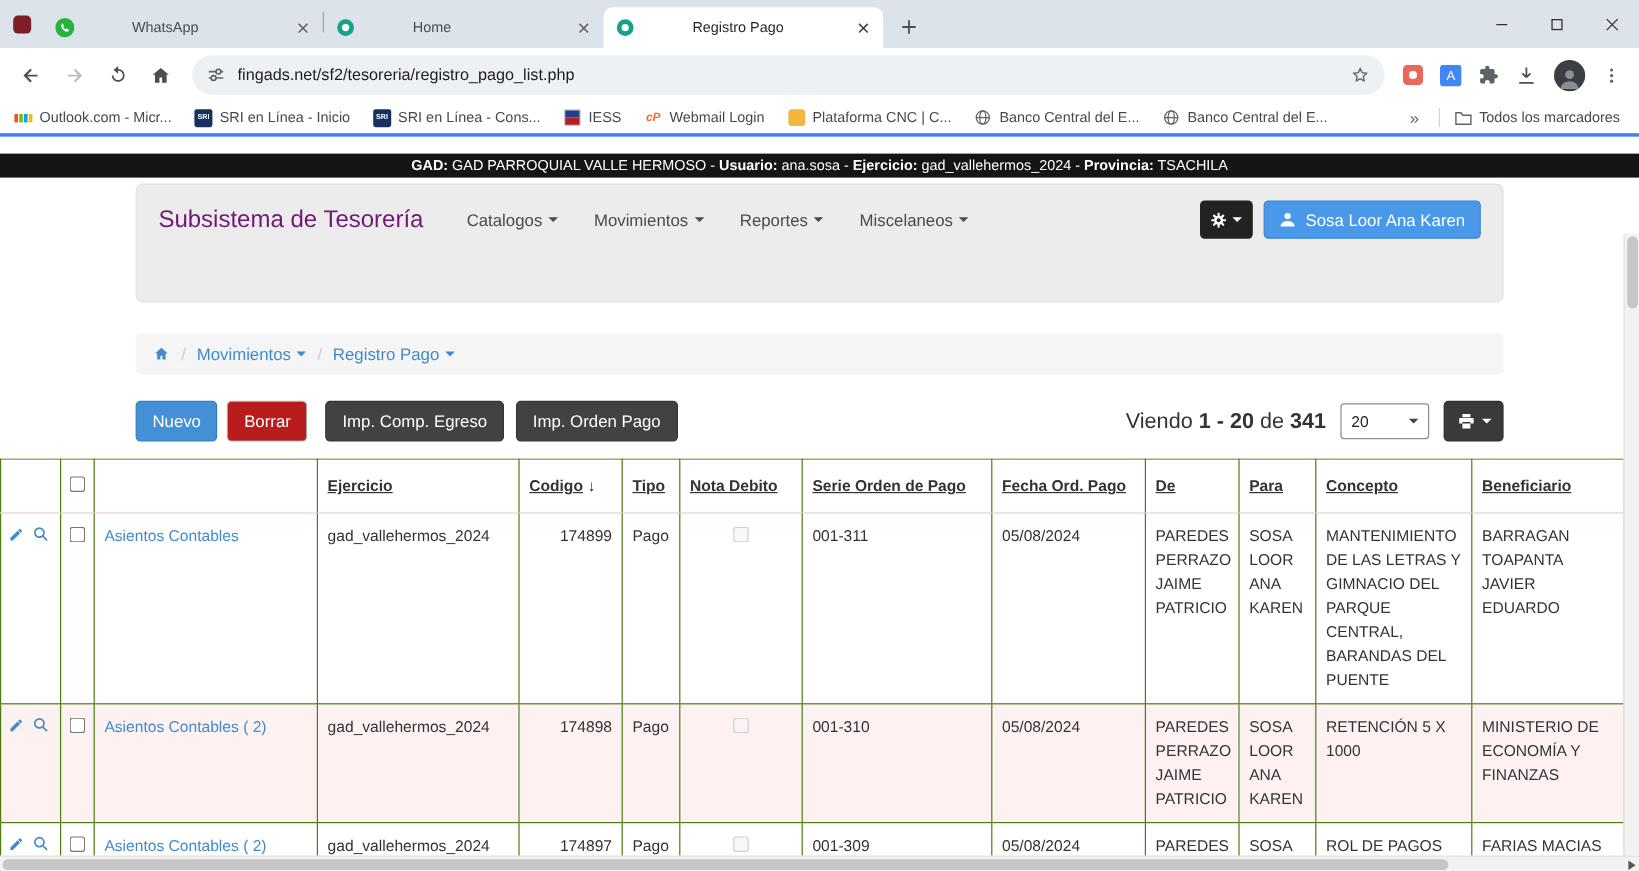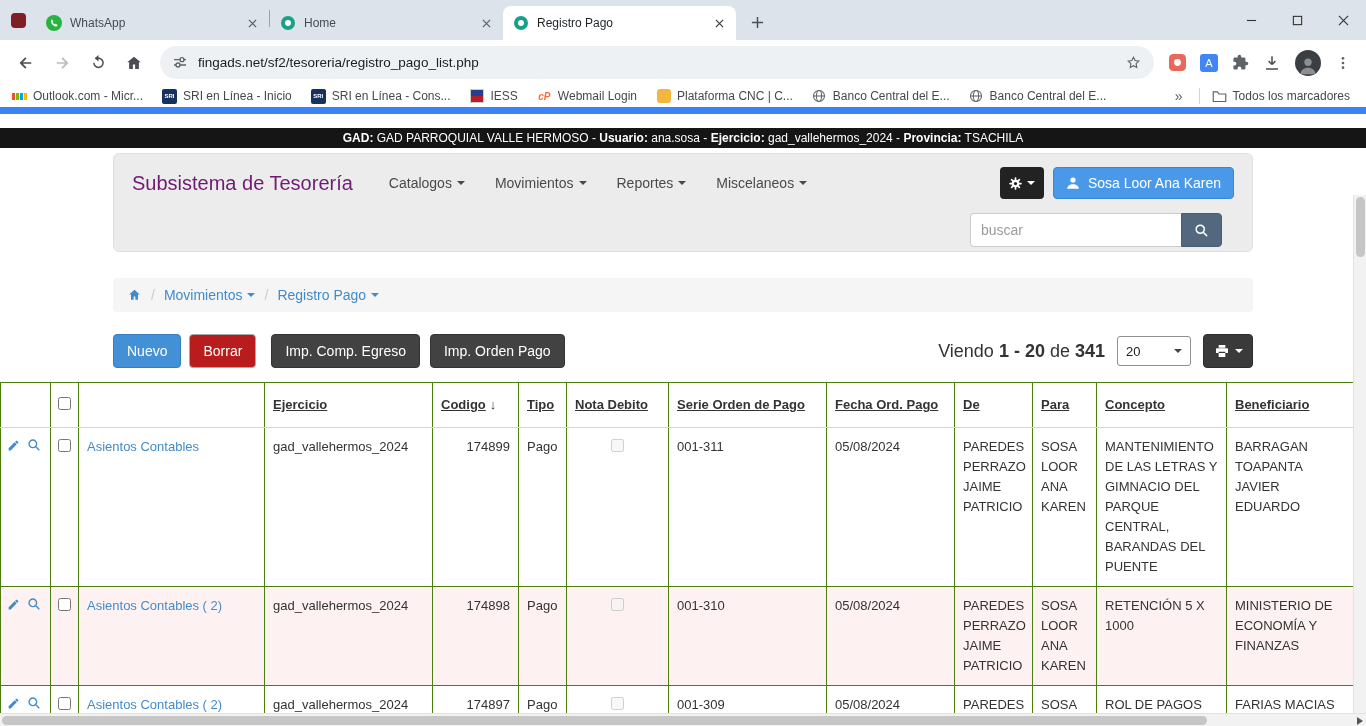--- a/index.html
+++ b/index.html
@@ -4,21 +4,21 @@
 <style>
   * { box-sizing: border-box; }
   html,body { margin:0; padding:0; width:1366px; height:726px; overflow:hidden;
     font-family:"Liberation Sans", sans-serif; background:#fff; }
   .browser { width:1366px; height:726px; display:flex; flex-direction:column; }
 
   
   .tabstrip { height:40px; background:#dde3ea; display:flex; align-items:flex-end; position:relative; flex:none; }
   .win-logo { width:15px; height:15px; border-radius:4px; background:#7d1f24; align-self:center; margin:0 10px 0 11px; flex:none; }
   .tab { width:233px; height:34px; display:flex; align-items:center; padding:0 8px 0 10px;
-         border-radius:8px 8px 0 0; font-size:12px; color:#444c54; position:relative; flex:none; cursor:default; }
+         border-radius:8px 8px 0 0; font-size:12px; color:#444c54; position:relative; flex:none; cursor:default;gap:40px; }
   .tab.active { background:#fff; color:#1f2328; }
   .tab .favicon { width:16px; height:16px; margin-right:8px; flex:none; display:flex; }
   .tab .tab-title { flex:1; white-space:nowrap; overflow:hidden; }
   .tab .tab-close { width:17px; height:17px; border-radius:50%; display:flex; align-items:center; justify-content:center; flex:none; }
   .tab-div { width:1px; height:17px; background:#9aa4ae; align-self:center; margin-bottom:3px; flex:none; }
   .newtab { width:26px; height:26px; margin:0 0 5px 8px; border-radius:50%; display:flex; align-items:center; justify-content:center; flex:none; }
   .win-controls { position:absolute; right:0; top:0; height:40px; display:flex; }
   .winbtn { width:46px; height:40px; display:flex; align-items:center; justify-content:center; }
 
   
@@ -26,21 +26,21 @@
   .tool-btn { width:32px; height:32px; border-radius:50%; display:flex; align-items:center; justify-content:center; flex:none; margin:0 2px; }
   .omnibox { flex:1; height:33px; background:#eef1f4; border-radius:17px; display:flex; align-items:center;
              padding:0 12px; margin:0 8px; min-width:0; }
   .omni-url { font-size:13.5px; color:#202124; margin-left:10px; flex:1; white-space:nowrap; overflow:hidden; }
   .right-icons { display:flex; align-items:center; flex:none; }
   .ricon { margin:0 7px; display:flex; align-items:center; justify-content:center; }
   .avatar { width:26px; height:26px; border-radius:50%; background:#3b3f44; overflow:hidden; display:flex; align-items:flex-end; justify-content:center; }
 
   
   .bookmarks { height:29px; background:#fff; display:flex; align-items:center; padding:0 12px;
-               font-size:12px; color:#45494d; border-bottom:7px solid #3b82f6; flex:none; }
+               font-size:12px; color:#45494d; border-bottom:3px solid #3b82f6; flex:none; }
   .bm { display:flex; align-items:center; margin-right:19px; white-space:nowrap; }
   .bm .fav { width:15px; height:15px; margin-right:6px; flex:none; display:flex; align-items:center; justify-content:center; }
   .msgrid { display:grid; grid-template-columns:7px 7px; grid-gap:1px; }
   .msgrid span { width:7px; height:7px; display:block; }
   .sri-sq { width:15px; height:15px; background:#16315f; border-radius:2px; color:#fff; font-size:6px; font-weight:bold;
             display:flex; align-items:center; justify-content:center; letter-spacing:0; }
   .iess-sq { width:14px; height:14px; background:#fff; border:1px solid #ccc; display:flex; flex-direction:column; }
   .iess-sq i { display:block; height:6px; background:#243f8f; }
   .iess-sq b { display:block; height:6px; background:#b52025; }
   .cp-txt { color:#ff6c2c; font-weight:bold; font-size:10px; font-style:italic; }
@@ -392,29 +392,20 @@
                 <circle cx="12" cy="12" r="2.6" fill="#222"></circle>
             </svg>
             <span class="caret"></span>
           </div>
           <div class="user-btn">
             <svg width="14" height="14" viewBox="0 0 24 24" fill="#fff">
                 <circle cx="12" cy="7" r="4.5"></circle>
                 <path d="M2 22c0-5 4.5-8 10-8s10 3 10 8z"></path>
               </svg>
             <span>Sosa Loor Ana Karen</span>
-          </div>
-        </div>
-        <div class="search-group">
-          <input class="search-input" type="text" placeholder="buscar" style="">
-          <div class="search-btn">
-            <svg width="15" height="15" viewBox="0 0 24 24" fill="none" stroke="#fff" stroke-width="2.4">
-                <circle cx="10" cy="10" r="6.5"></circle>
-                <path d="M15.2 15.2L21 21"></path>
-              </svg>
           </div>
         </div>
       </div>
 
       <div class="breadcrumb">
         <span style="display:flex;">
           <svg width="15" height="14" viewBox="0 0 24 24" fill="#428bca">
               <path d="M12 3l9 8.2h-3V20h-4.5v-5.5h-3V20H6v-8.8H3z"></path>
             </svg>
         </span>

